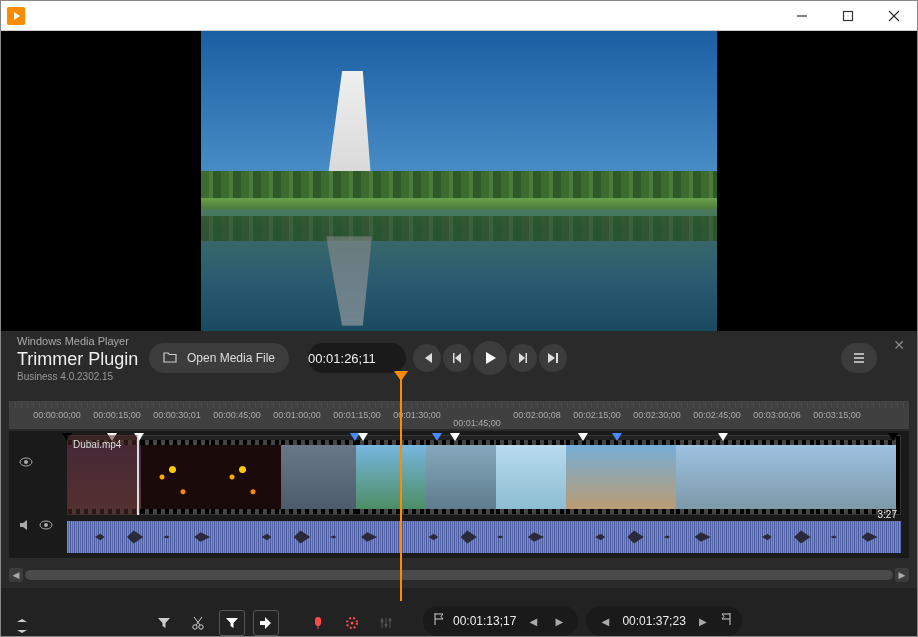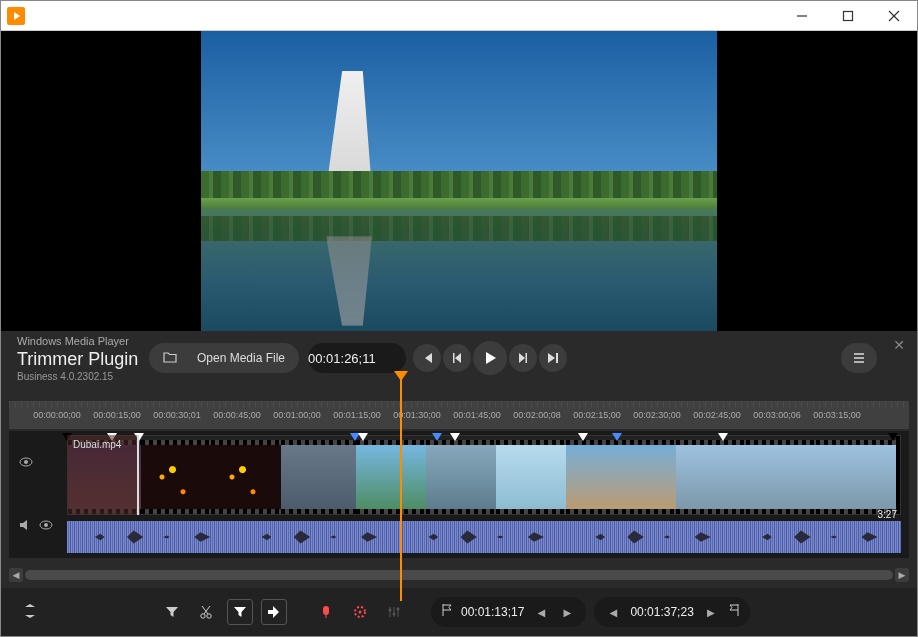--- a/index.html
+++ b/index.html
@@ -17,21 +17,21 @@
     .palms { position: absolute; left: 0; right: 0; top: 140px; height: 30px; background: repeating-linear-gradient(90deg, #3b6b2f 0 8px, #4a7b3a 8px 12px, #2f5a28 12px 20px); border-bottom: 3px solid #5a8a4a; }
     .grass { position: absolute; left: 0; right: 0; top: 167px; height: 12px; background: linear-gradient(#6aa04a, #4a7a3a); }
     .water-reflect { position: absolute; left: 0; right: 0; top: 178px; bottom: 0; background: linear-gradient(to bottom, #4a7a5a 0%, #3a6a6a 20%, #2a5a70 60%, #1a4a60 100%); }
     .reflect-hotel { position: absolute; left: 125px; top: 205px; width: 46px; height: 90px; background: linear-gradient(#888, #aaa); clip-path: polygon(0 0, 100% 0, 80% 100%, 35% 100%); opacity: 0.6; filter: blur(1px); }
     .reflect-palms { position: absolute; left: 0; right: 0; top: 185px; height: 25px; background: repeating-linear-gradient(90deg, #2b4b1f 0 8px, #3a5b2a 8px 12px, #1f4a18 12px 20px); opacity: 0.7; }
 
     .lower-area { height: 305px; background: #2a2a2a; color: #ccc; position: relative; }
     .meta-row { position: absolute; left: 16px; top: 4px; font-size: 11px; color: #aaa; }
     .plugin-title { position: absolute; left: 16px; top: 18px; font-size: 18px; font-weight: 400; color: #eee; }
     .version { position: absolute; left: 16px; top: 40px; font-size: 10px; color: #999; }
-    .open-btn { position: absolute; left: 148px; top: 12px; height: 30px; padding: 0 14px; background: #3c3c3c; border-radius: 15px; display: flex; align-items: center; gap: 20px; font-size: 12px; color: #ddd; cursor: pointer; }
+    .open-btn { position: absolute; left: 148px; top: 12px; height: 30px; padding: 0 14px; background: #3c3c3c; border-radius: 15px; display: flex; align-items: center; gap: 10px; font-size: 12px; color: #ddd; cursor: pointer; }
     .tc-display { position: absolute; left: 307px; top: 12px; width: 98px; height: 30px; background: #1a1a1a; border-radius: 15px; display: flex; align-items: center; font-size: 13px; color: #eee; }
     .transport { position: absolute; left: 412px; top: 12px; height: 30px; display: flex; gap: 2px; align-items: center; }
     .tp-btn { width: 28px; height: 28px; background: #3c3c3c; border-radius: 14px; display: flex; align-items: center; justify-content: center; cursor: pointer; color: #ddd; font-size: 11px; }
     .tp-btn.play { width: 34px; height: 34px; border-radius: 17px; }
     .hamburger { position: absolute; right: 40px; top: 12px; width: 36px; height: 30px; background: #3c3c3c; border-radius: 15px; display: flex; align-items: center; justify-content: center; cursor: pointer; font-size: 14px; color: #ddd; }
     .close-panel { position: absolute; right: 12px; top: 6px; font-size: 14px; color: #888; cursor: pointer; }
 
     .playhead { position: absolute; left: 399px; top: 40px; width: 2px; height: 230px; background: #ff8c00; z-index: 50; pointer-events: none; }
     .playhead::before { content: ""; position: absolute; top: 0; left: -6px; border-left: 7px solid transparent; border-right: 7px solid transparent; border-top: 10px solid #ff8c00; }
 
@@ -66,21 +66,21 @@
 
     .audio-track { position: absolute; left: 58px; right: 8px; top: 90px; height: 32px; background: #2a2a3a; overflow: hidden; }
     .waveform { position: absolute; inset: 0; background: repeating-linear-gradient(90deg, #7a8ad0 0 1px, #5a6ab0 1px 2px, #7a8ad0 2px 3px, #4a5a9a 3px 4px); clip-path: polygon(0 50%, 2% 30%, 4% 60%, 6% 20%, 8% 70%, 10% 35%, 12% 55%, 14% 25%, 16% 65%, 18% 40%, 20% 50%, 22% 30%, 24% 60%, 26% 20%, 28% 70%, 30% 35%, 32% 55%, 34% 25%, 36% 65%, 38% 40%, 40% 50%, 42% 30%, 44% 60%, 46% 20%, 48% 70%, 50% 35%, 52% 55%, 54% 25%, 56% 65%, 58% 40%, 60% 50%, 62% 30%, 64% 60%, 66% 20%, 68% 70%, 70% 35%, 72% 55%, 74% 25%, 76% 65%, 78% 40%, 80% 50%, 82% 30%, 84% 60%, 86% 20%, 88% 70%, 90% 35%, 92% 55%, 94% 25%, 96% 65%, 98% 40%, 100% 50%, 100% 100%, 0 100%); }
     .waveform.top { transform: scaleY(-1); }
 
     .hscroll-row { position: absolute; left: 8px; right: 8px; bottom: 52px; height: 18px; display: flex; align-items: center; gap: 2px; }
     .sb-arrow { width: 14px; height: 14px; background: #3c3c3c; color: #aaa; display: flex; align-items: center; justify-content: center; font-size: 9px; cursor: pointer; border-radius: 2px; }
     .sb-track { flex: 1; height: 10px; background: #1a1a1a; border-radius: 5px; position: relative; }
     .sb-thumb { position: absolute; left: 0; right: 0; height: 10px; background: #4a4a4a; border-radius: 5px; }
 
-    .bottom-bar { position: absolute; left: 0; right: 0; bottom: 0; height: 48px; background: #222; display: flex; align-items: center; padding: 0 24px; gap: 8px; }
+    .bottom-bar { position: absolute; left: 0; right: 0; bottom: 0; height: 48px; background: #222; display: flex; align-items: flex-end; padding: 0 16px; gap: 8px; }
     .collapse-caret { width: 18px; color: #ccc; cursor: pointer; font-size: 12px; }
     .tool-btn { width: 26px; height: 26px; display: flex; align-items: center; justify-content: center; color: #ccc; cursor: pointer; font-size: 13px; border-radius: 3px; }
     .tool-btn.boxed { border: 1px solid #555; }
     .tool-btn.red { color: #ff4a4a; }
     .tc-pill { height: 30px; background: #1a1a1a; border-radius: 15px; display: flex; align-items: center; padding: 0 10px; gap: 8px; }
     .tc-arrow { width: 18px; height: 18px; display: flex; align-items: center; justify-content: center; color: #aaa; cursor: pointer; font-size: 10px; }
     .tc-val { font-size: 12px; color: #eee; }
     .trim-btn { height: 32px; padding: 0 24px; background: #ff8c1a; color: #2a1a00; border-radius: 16px; display: flex; align-items: center; gap: 8px; font-size: 13px; cursor: pointer; font-weight: 500; }
     .spacer { flex: 1; }
     .spacer-sm { width: 100px; }
@@ -188,21 +188,21 @@
   <div class="ruler">
     <div class="ticks-minor"></div>
     <div id="ruler-labels">
         <span class="tick-label" style="left: 48px;">00:00:00;00</span>
         <span class="tick-label" style="left: 108px;">00:00:15;00</span>
         <span class="tick-label" style="left: 168px;">00:00:30;01</span>
         <span class="tick-label" style="left: 228px;">00:00:45;00</span>
         <span class="tick-label" style="left: 288px;">00:01:00;00</span>
         <span class="tick-label" style="left: 348px;">00:01:15;00</span>
         <span class="tick-label" style="left: 408px;">00:01:30;00</span>
-        <span class="tick-label" style="left: 468px;">00:01:45;00</span>
+        <span class="tick-label" style="left: 468px; margin-top: 8px;">00:01:45;00</span>
         <span class="tick-label" style="left: 528px;">00:02:00;08</span>
         <span class="tick-label" style="left: 588px;">00:02:15;00</span>
         <span class="tick-label" style="left: 648px;">00:02:30;00</span>
         <span class="tick-label" style="left: 708px;">00:02:45;00</span>
         <span class="tick-label" style="left: 768px;">00:03:00;06</span>
         <span class="tick-label" style="left: 828px;">00:03:15;00</span>
       </div>
   </div>
 
   <div class="tracks">

